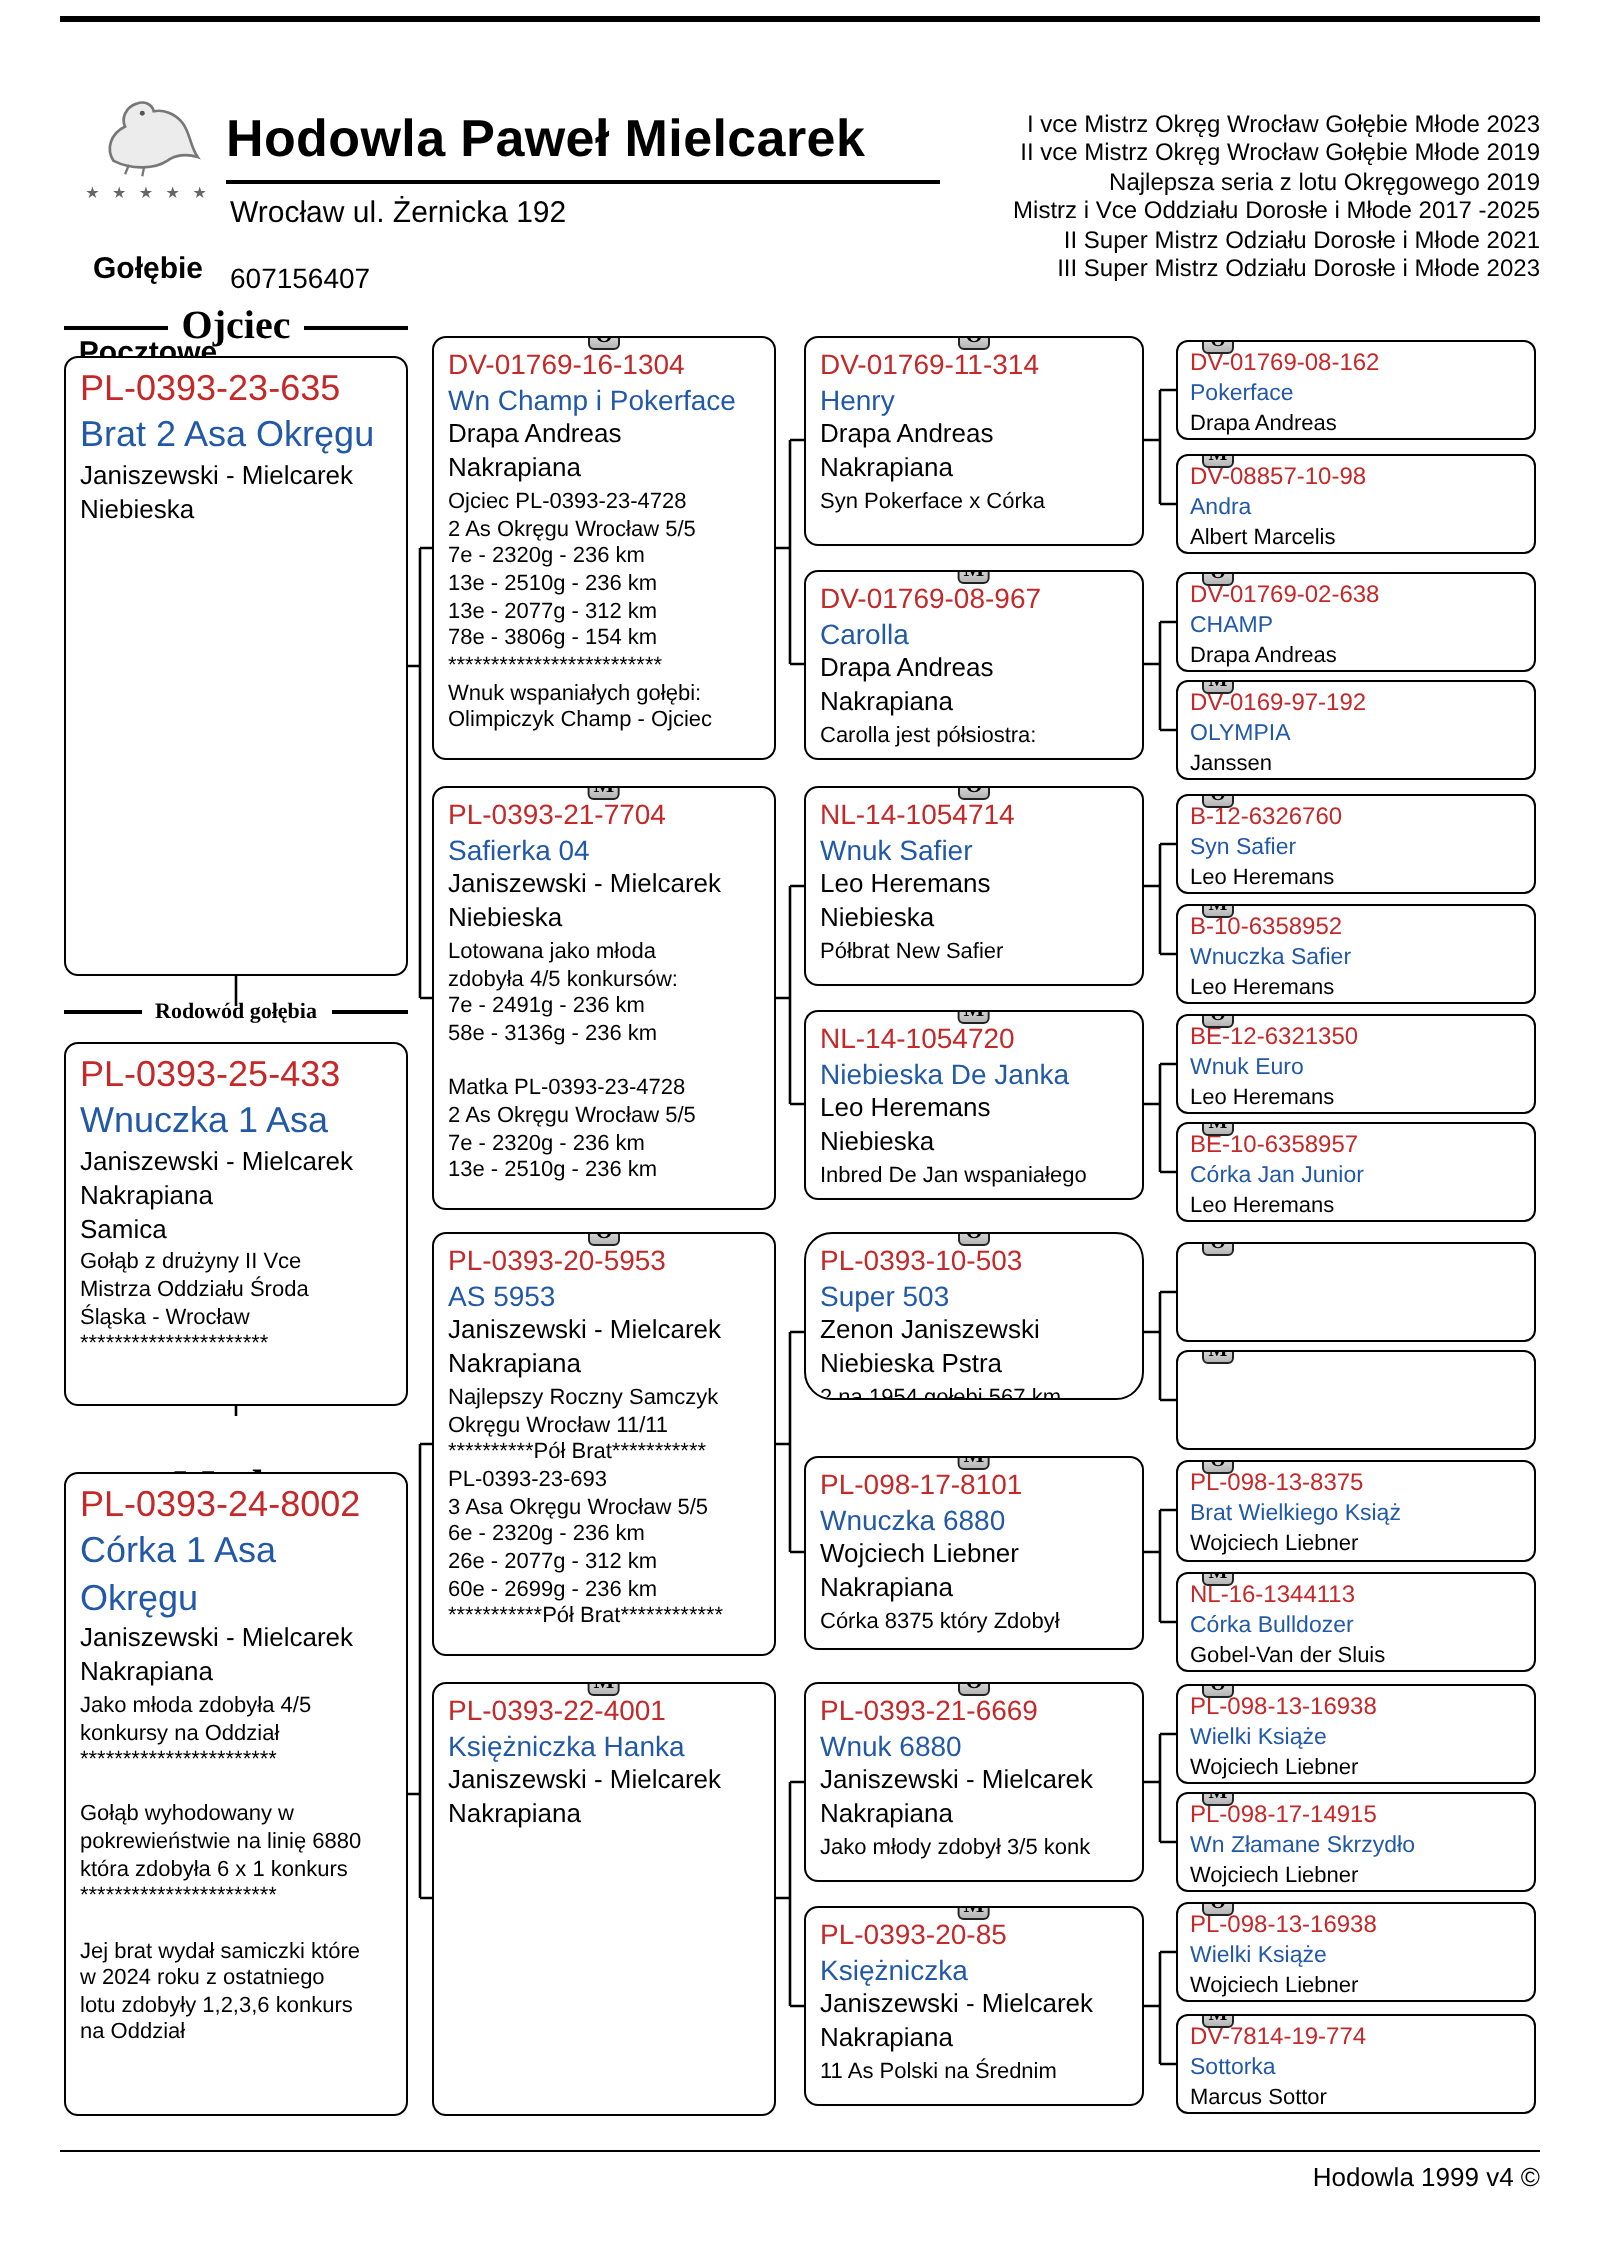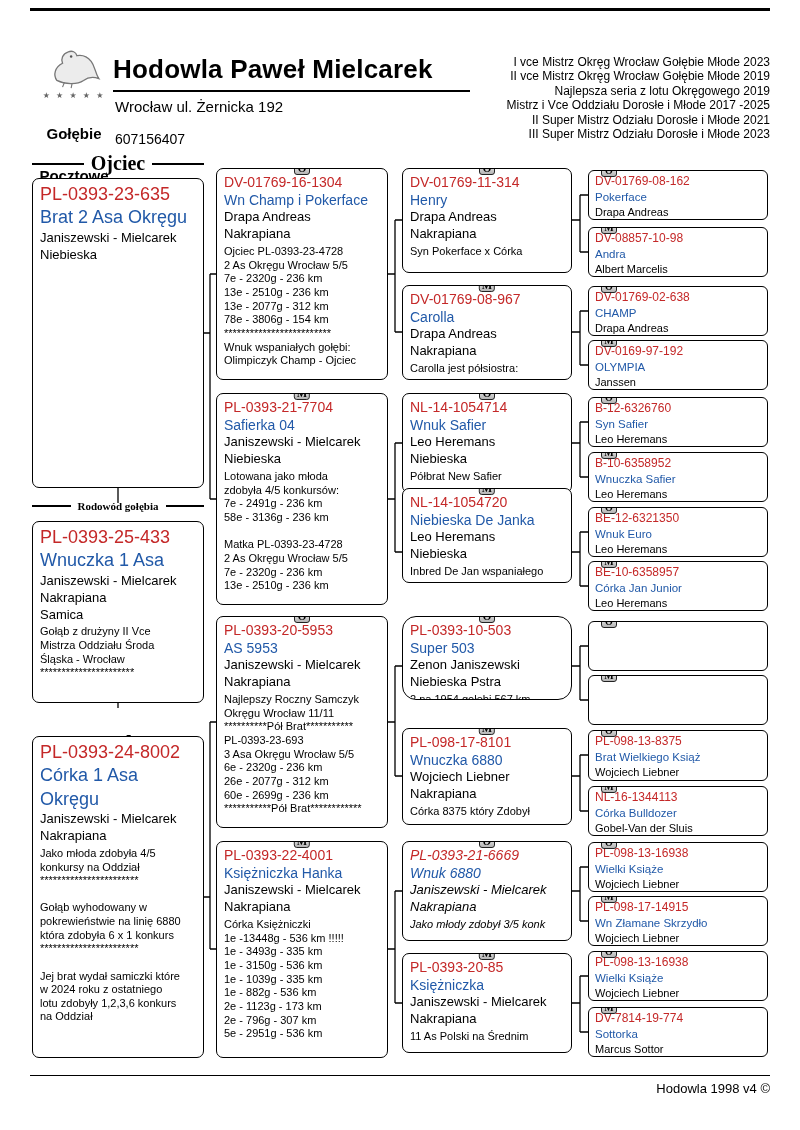--- a/index.html
+++ b/index.html
@@ -198,29 +198,20 @@
 26e - 2077g - 312 km
 60e - 2699g - 236 km
 ***********Pół Brat************</div>
   </div>
   <div class="box" style="left:216px;top:841px;width:172px;height:217px;">
     <div class="marker">M</div>
     <div class="ring">PL-0393-22-4001</div>
     <div class="pname">Księżniczka Hanka</div>
     <div class="meta">Janiszewski - Mielcarek</div>
     <div class="meta">Nakrapiana</div>
-    <div class="notes">Córka Księżniczki
-1e -13448g - 536 km !!!!!
-1e - 3493g - 335 km
-1e - 3150g - 536 km
-1e - 1039g - 335 km
-1e -  882g - 536 km
-2e - 1123g - 173 km
-2e - 796g - 307 km
-5e - 2951g - 536 km</div>
   </div>
 
   <div class="box" style="left:402px;top:168px;width:170px;height:105px;">
     <div class="marker">O</div>
     <div class="ring">DV-01769-11-314</div>
     <div class="pname">Henry</div>
     <div class="meta">Drapa Andreas</div>
     <div class="meta">Nakrapiana</div>
     <div class="notes">Syn Pokerface x Córka</div>
   </div>
@@ -233,21 +224,21 @@
     <div class="notes">Carolla jest półsiostra:</div>
   </div>
   <div class="box" style="left:402px;top:393px;width:170px;height:100px;">
     <div class="marker">O</div>
     <div class="ring">NL-14-1054714</div>
     <div class="pname">Wnuk Safier</div>
     <div class="meta">Leo Heremans</div>
     <div class="meta">Niebieska</div>
     <div class="notes">Półbrat New Safier</div>
   </div>
-  <div class="box" style="left:402px;top:488px;width:170px;height:95px;">
+  <div class="box" style="left:402px;top:505px;width:170px;height:95px;">
     <div class="marker">M</div>
     <div class="ring">NL-14-1054720</div>
     <div class="pname">Niebieska De Janka</div>
     <div class="meta">Leo Heremans</div>
     <div class="meta">Niebieska</div>
     <div class="notes">Inbred De Jan wspaniałego</div>
   </div>
   <div class="box" style="left:402px;top:616px;width:170px;height:84px;border-radius:14px;">
     <div class="marker">O</div>
     <div class="ring">PL-0393-10-503</div>
@@ -257,21 +248,21 @@
     <div class="notes">2 na 1954 gołębi 567 km</div>
   </div>
   <div class="box" style="left:402px;top:728px;width:170px;height:97px;">
     <div class="marker">M</div>
     <div class="ring">PL-098-17-8101</div>
     <div class="pname">Wnuczka 6880</div>
     <div class="meta">Wojciech Liebner</div>
     <div class="meta">Nakrapiana</div>
     <div class="notes">Córka 8375 który Zdobył</div>
   </div>
-  <div class="box" style="left:402px;top:841px;width:170px;height:100px;font-style:italic;">
+  <div class="box" style="left:402px;top:841px;width:170px;height:100px;">
     <div class="marker">O</div>
     <div class="ring">PL-0393-21-6669</div>
     <div class="pname">Wnuk 6880</div>
     <div class="meta">Janiszewski - Mielcarek</div>
     <div class="meta">Nakrapiana</div>
     <div class="notes">Jako młody zdobył 3/5 konk</div>
   </div>
   <div class="box" style="left:402px;top:953px;width:170px;height:100px;">
     <div class="marker">M</div>
     <div class="ring">PL-0393-20-85</div>
@@ -372,15 +363,15 @@
     <div class="meta">Wojciech Liebner</div>
   </div>
   <div class="box box4" style="left:588px;top:1007px;width:180px;height:50px;">
     <div class="marker">M</div>
     <div class="ring">DV-7814-19-774</div>
     <div class="pname">Sottorka</div>
     <div class="meta">Marcus Sottor</div>
   </div>
 
   <div class="footline"></div>
-  <div class="footer">Hodowla 1998 v4 ©</div>
+  <div class="footer">Hodowla 1999 v4 ©</div>
 
 </div>
 
 </body></html>

